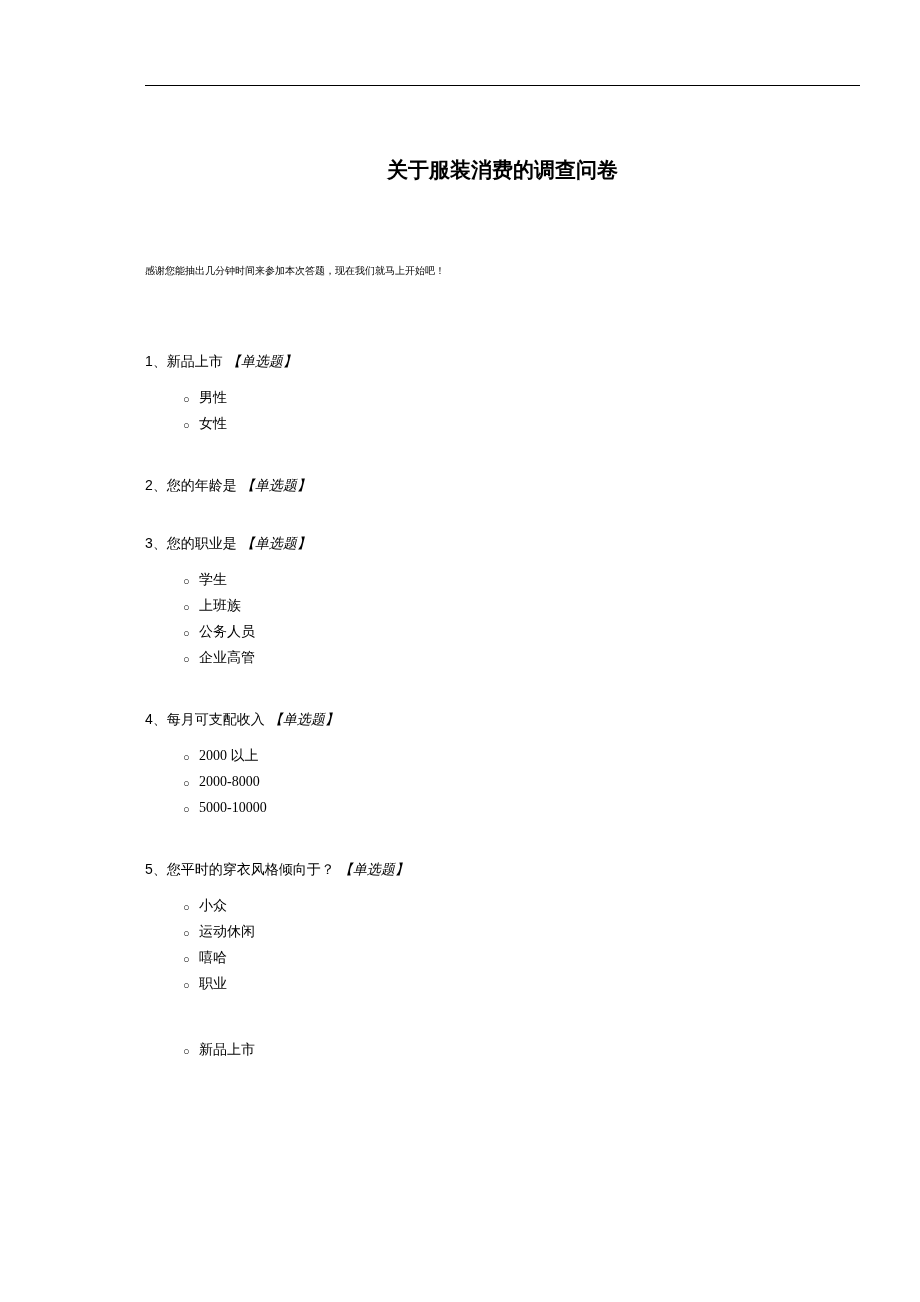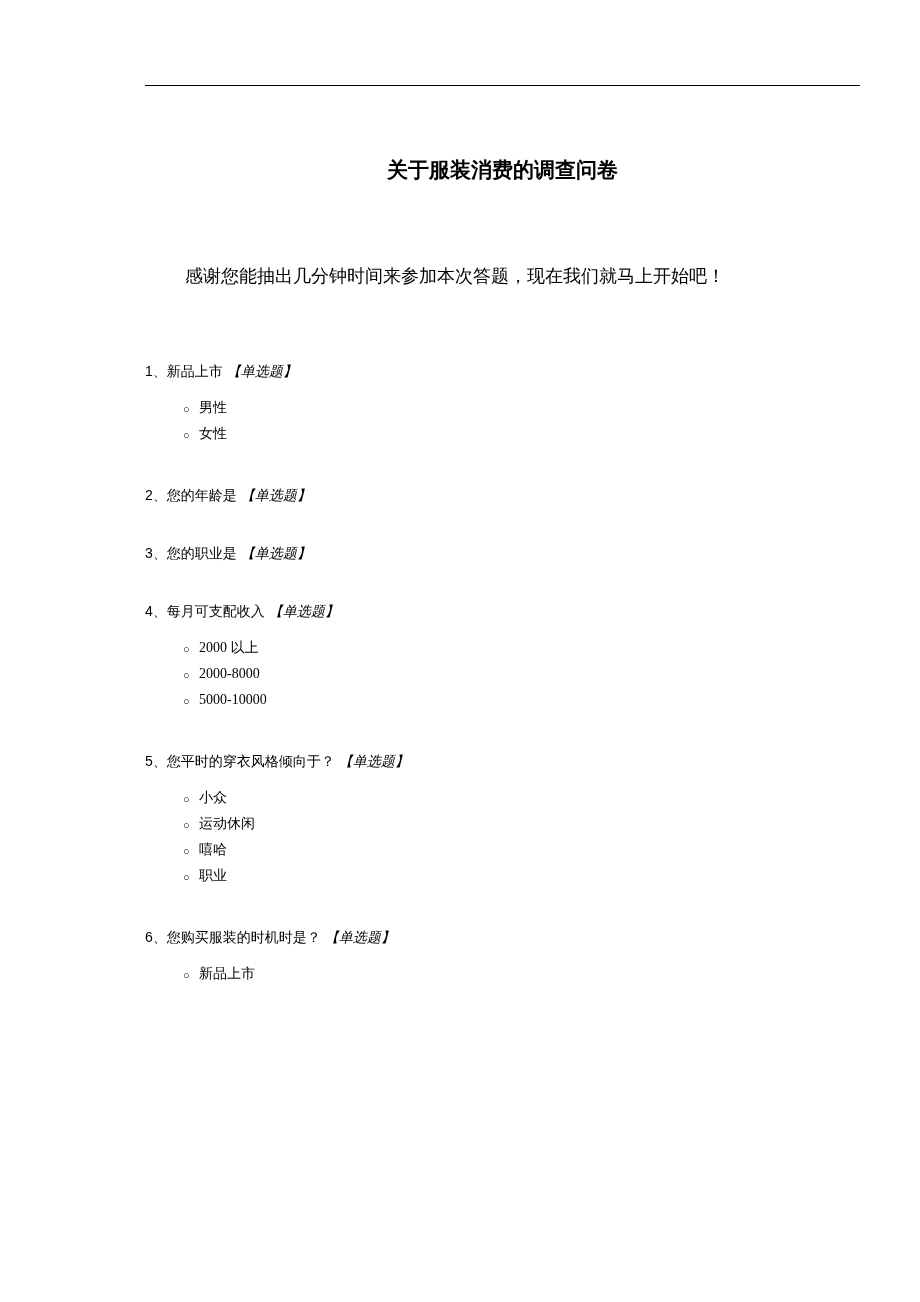--- a/index.html
+++ b/index.html
@@ -23,24 +23,23 @@
       margin-bottom: 70px;
     }
     .title {
       text-align: center;
       font-size: 21px;
       font-weight: bold;
       margin-bottom: 80px;
       font-family: "Microsoft YaHei", sans-serif;
     }
     .intro {
-      font-size: 18px;
+      font-size: 10px;
       margin-bottom: 75px;
       font-family: Liberation Serif, serif;
-      margin-left: 40px;
     }
     .question-block {
       margin-bottom: 40px;
     }
     .question-text {
       font-size: 14px;
       margin-bottom: 14px;
       font-family: "Microsoft YaHei", sans-serif;
     }
     .question-number {
@@ -93,20 +92,26 @@
   <div class="question-block">
     <div class="question-text">
       <span class="question-number">2、</span><span class="question-label">您的年龄是 </span><span class="question-type">【单选题】</span>
     </div>
   </div>
 
   <div class="question-block">
     <div class="question-text">
       <span class="question-number">3、</span><span class="question-label">您的职业是 </span><span class="question-type">【单选题】</span>
     </div>
+    <ul class="options">
+      <li class="option-item">学生</li>
+      <li class="option-item">上班族</li>
+      <li class="option-item">公务人员</li>
+      <li class="option-item">企业高管</li>
+    </ul>
   </div>
 
   <div class="question-block">
     <div class="question-text">
       <span class="question-number">4、</span><span class="question-label">每月可支配收入 </span><span class="question-type">【单选题】</span>
     </div>
     <ul class="options">
       <li class="option-item">2000 以上</li>
       <li class="option-item">2000-8000</li>
       <li class="option-item">5000-10000</li>
@@ -119,21 +124,18 @@
     </div>
     <ul class="options">
       <li class="option-item">小众</li>
       <li class="option-item">运动休闲</li>
       <li class="option-item">嘻哈</li>
       <li class="option-item">职业</li>
     </ul>
   </div>
 
   <div class="question-block">
-    <div class="question-text">
-      <span class="question-number">6、</span><span class="question-label">您购买服装的时机时是？  </span><span class="question-type">【单选题】</span>
-    </div>
     <ul class="options">
       <li class="option-item">新品上市</li>
     </ul>
   </div>
 
 </div>
 
 </body></html>

